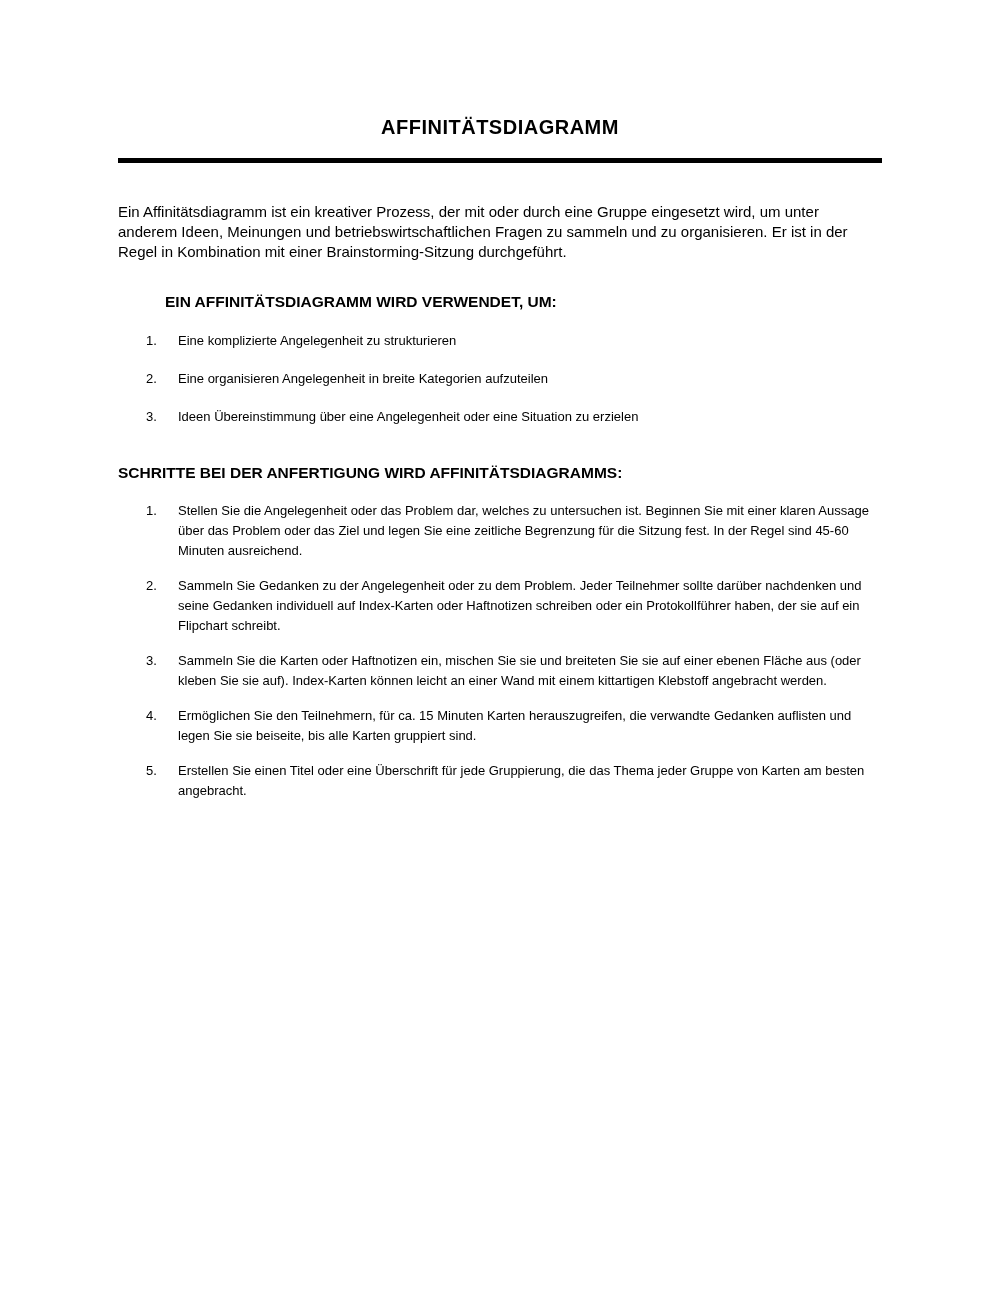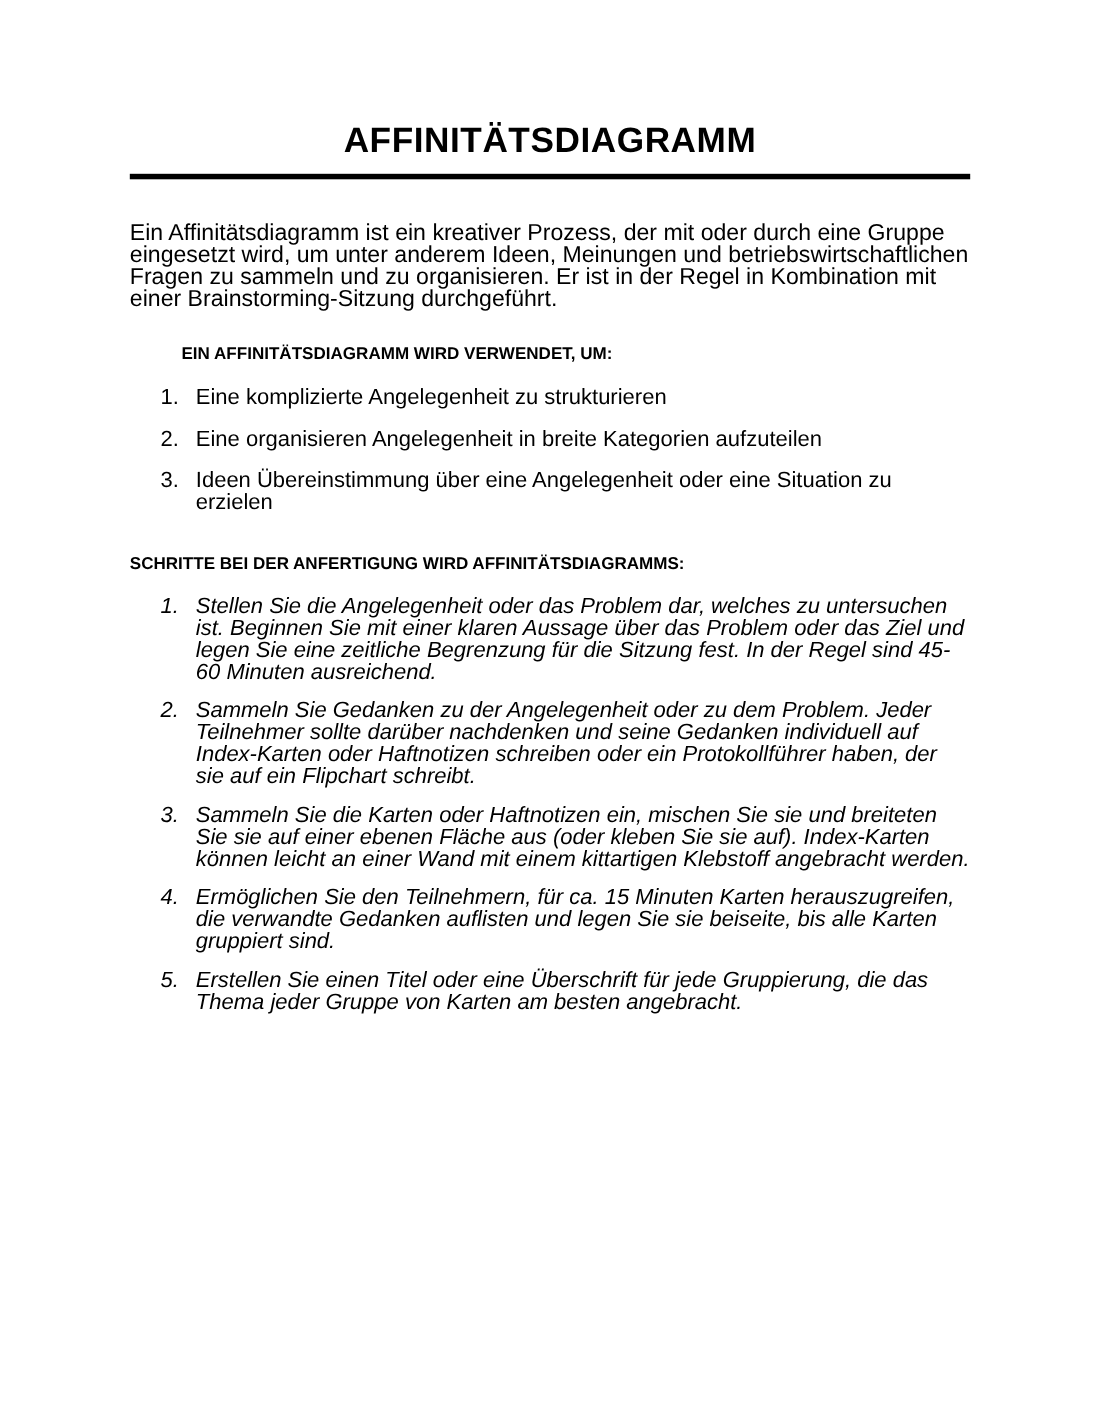--- a/index.html
+++ b/index.html
@@ -19,64 +19,63 @@
     height: 1290px;
     background: #ffffff;
     overflow: hidden;
   }
   .content {
     width: 764px;
     margin: 0 auto;
   }
   .doc-title {
     margin: 112px 0 0 0;
-    font-size: 32px;
+    font-size: 20px;
     line-height: 30px;
     font-weight: bold;
     text-align: center;
     letter-spacing: 0.5px;
   }
   .title-rule {
     height: 5px;
     background: #000000;
     margin-top: 16px;
     border: none;
   }
   .intro {
     margin: 39px 0 0 0;
-    font-size: 21px;
+    font-size: 15px;
     line-height: 20px;
   }
   .section-heading {
     margin: 0;
     font-size: 15.5px;
     line-height: 20px;
     font-weight: bold;
   }
   .section-heading.first {
     margin-top: 30px;
     margin-left: 47px;
   }
   .section-heading.second {
     margin-top: 36px;
   }
   ol.doc-list {
     list-style: none;
     counter-reset: item;
     margin: 0;
     padding: 0;
-    font-size: 20px;
+    font-size: 13px;
     line-height: 20px;
   }
   ol.doc-list.list-a {
     margin-top: 19px;
   }
   ol.doc-list.list-b {
     margin-top: 18px;
-    font-style: italic;
   }
   ol.doc-list li {
     position: relative;
     padding-left: 60px;
     counter-increment: item;
   }
   ol.doc-list.list-a li {
     margin-bottom: 18px;
   }
   ol.doc-list.list-b li {

